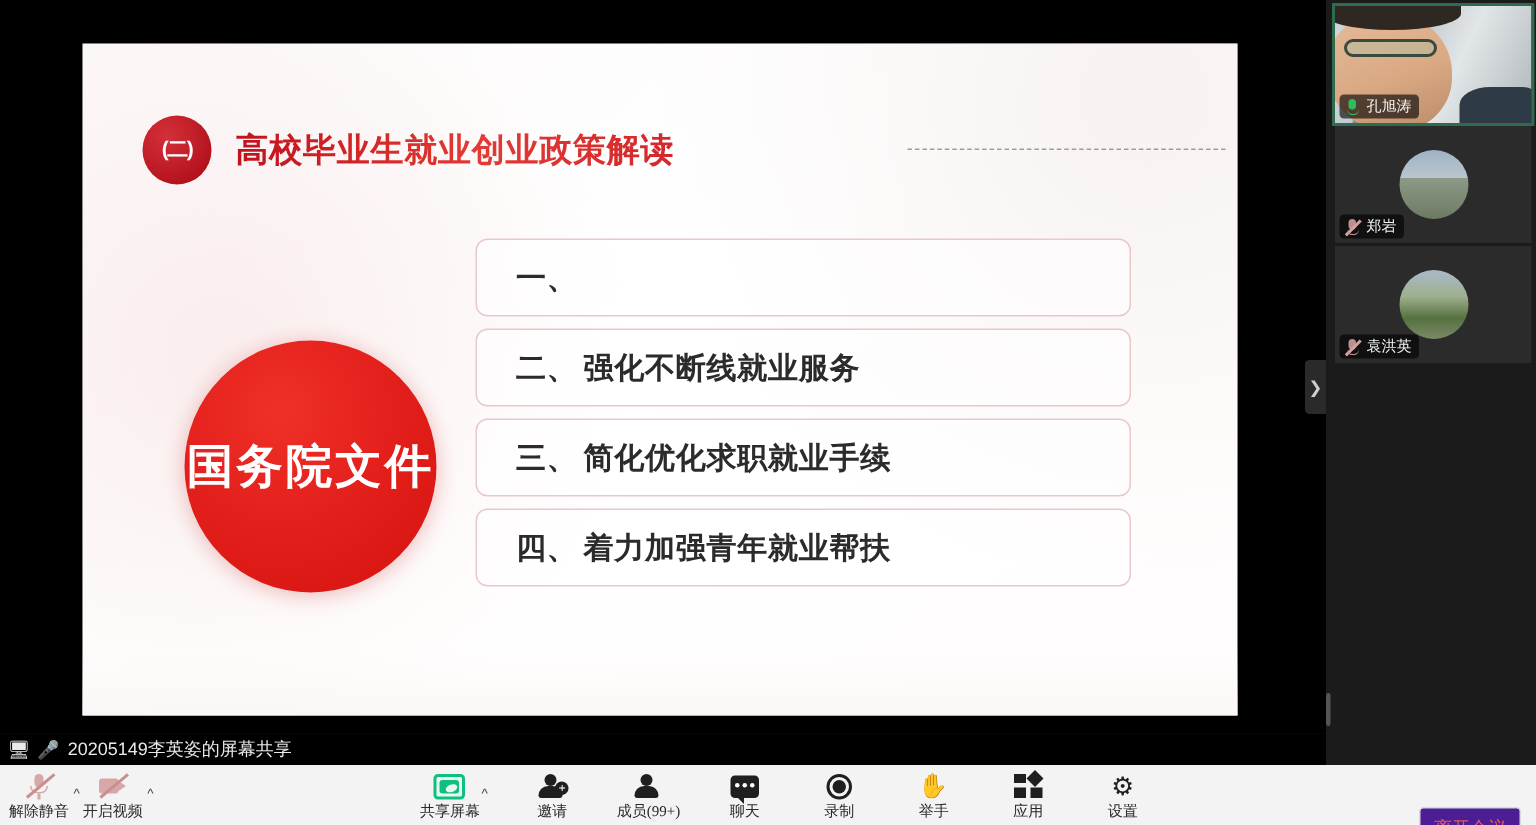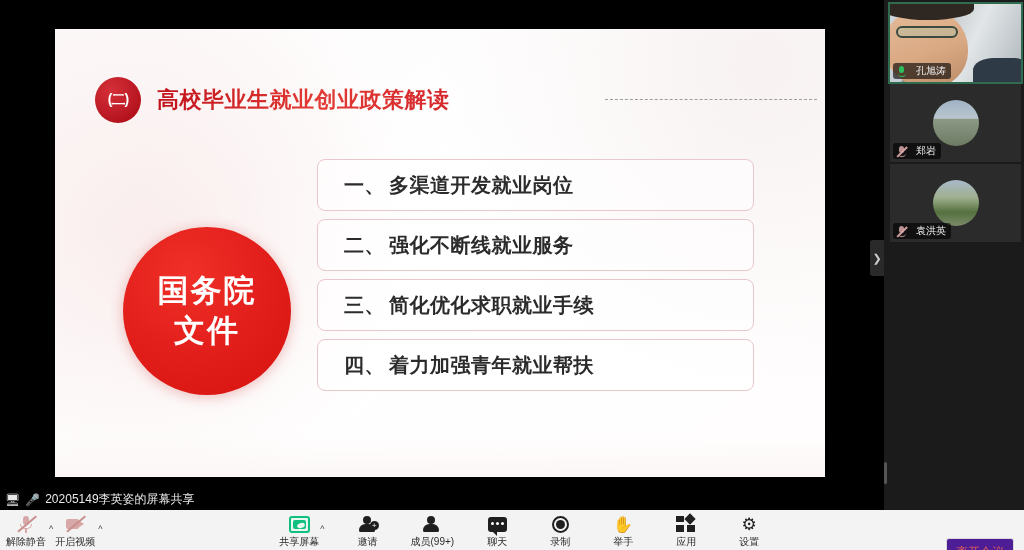--- a/index.html
+++ b/index.html
@@ -53,21 +53,21 @@
     position:absolute; left: 550px; top: 70px; width: 212px;
     border-top: 1px dashed #8e8e8e; opacity:.85;
   }
 
   
   .circle {
     position: absolute; left: 68px; top: 198px;
     width: 168px; height: 168px; border-radius: 50%;
     background: radial-gradient(circle at 38% 28%, #f03028 0%, #e4201c 45%, #d5120f 100%);
     box-shadow: 0 2px 14px rgba(190,25,20,.28);
-    display: flex; flex-direction: column;
+    display: flex; flex-direction: row;
     align-items: center; justify-content: center;
     color: #fff;
   }
   .circle span { font-size: 31px; font-weight: bold; line-height: 1.28; letter-spacing: 2px; }
 
   
   .bullets { position: absolute; left: 262px; top: 130px; width: 437px; }
   .bullet {
     height: 52px; margin-bottom: 8px;
     border: 1px solid #eac7cb; border-radius: 8px;
@@ -95,21 +95,21 @@
     width: 140px; height: 489px; background: #1b1b1b;
     padding: 4px 5px 0 6px;
   }
   .tile {
     position: relative; width: 131px; height: 78px; margin-bottom: 2px;
     background: #2b2b2b; overflow: hidden;
   }
   .tile.active { outline: 2px solid #2f6b4f; }
   .tile .nametag {
     position: absolute; left: 3px; bottom: 3px;
-    display: flex; align-items: center; gap: 9px;
+    display: flex; align-items: center; gap: 4px;
     background: rgba(0,0,0,.62); border-radius: 3px;
     padding: 1px 5px 1px 3px;
     font-size: 10px; color: #f2f2f2; white-space: nowrap;
   }
   .avatar {
     position: absolute; left: 50%; top: 50%; transform: translate(-50%,-50%);
     width: 46px; height: 46px; border-radius: 50%; overflow: hidden;
   }
   .av-a { background: linear-gradient(180deg,#9fb2c4 0%,#b9c6cf 40%,#8c9a86 41%,#6d7a63 100%); }
   .av-b { background: linear-gradient(180deg,#a9b9c9 0%,#9fb08f 38%,#56713f 70%,#7b8a6a 100%); }
@@ -187,21 +187,21 @@
   }
   .tb-left { display:flex; align-items:flex-end; padding-left:6px; gap:2px; }
   .tb-center { flex:1; display:flex; justify-content:center; align-items:flex-end; gap:23px; }
   .tb-right { padding-right:10px; }
   .tb-item {
     display:flex; flex-direction:column; align-items:center;
     min-width:40px; color:#2a2a2a; font-size:10px; line-height:1.1;
     padding-top:2px;
   }
   .tb-item .glyph { height:19px; display:flex; align-items:center; justify-content:center; margin-bottom:2px; }
-  .tb-item .lbl { white-space:nowrap; }
+  .tb-item .lbl { white-space:nowrap;font-family:Liberation Serif, serif; }
   .tb-caret { color:#444; font-size:9px; padding:0 0 13px 1px; align-self:flex-end; }
   .muted-lbl { color:#2a2a2a; }
 
   .leave-btn {
     border:1px solid #d9d9d9; background:#4c1d95; color:#e35b5b;
     font-size:12px; padding:5px 9px; border-radius:3px; cursor:pointer;margin-top:44px;
   }
 
   
   .g-mic, .g-cam { position:relative; width:20px; height:19px; }
@@ -251,21 +251,20 @@
       <div class="head-dash"></div>
 
       <div class="circle">
         <span>国务院</span>
         <span>文件</span>
       </div>
 
       <div class="bullets">
         <div class="bullet">
           <span class="num">一、</span>
-          <span>多渠道开发就业岗位</span>
         </div>
         <div class="bullet">
           <span class="num">二、</span>
           <span>强化不断线就业服务</span>
         </div>
         <div class="bullet">
           <span class="num">三、</span>
           <span>简化优化求职就业手续</span>
         </div>
         <div class="bullet">

